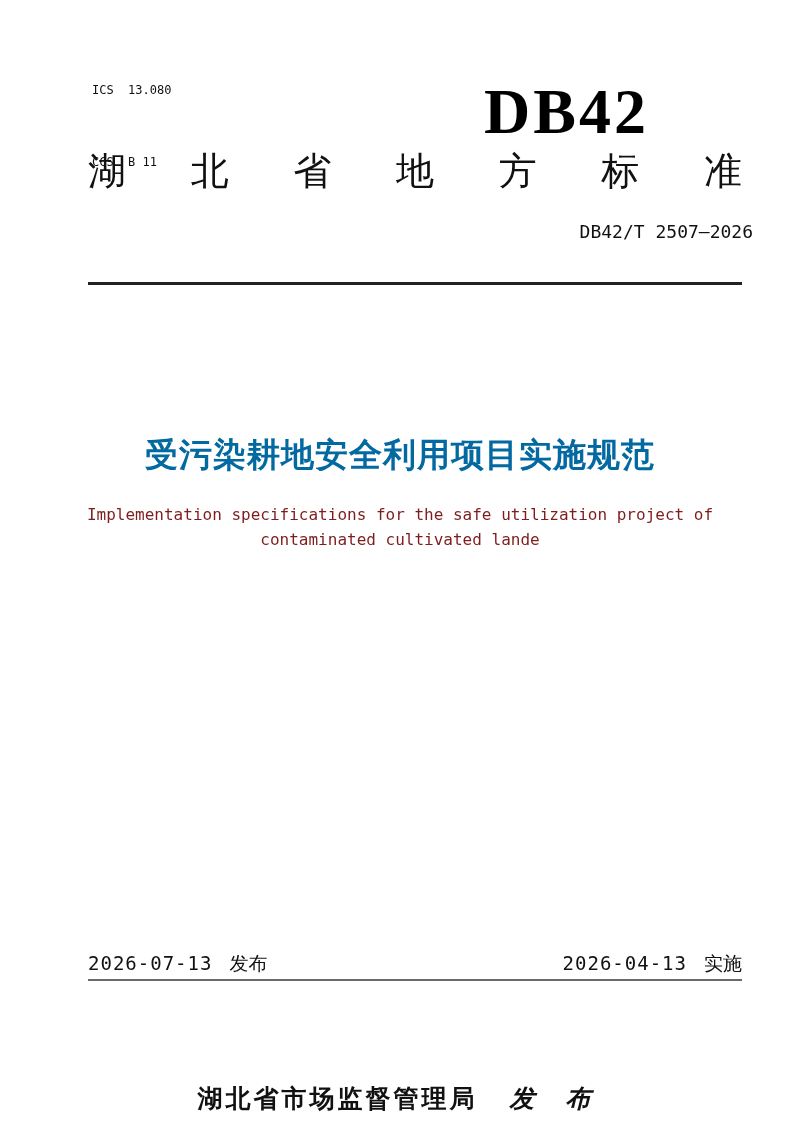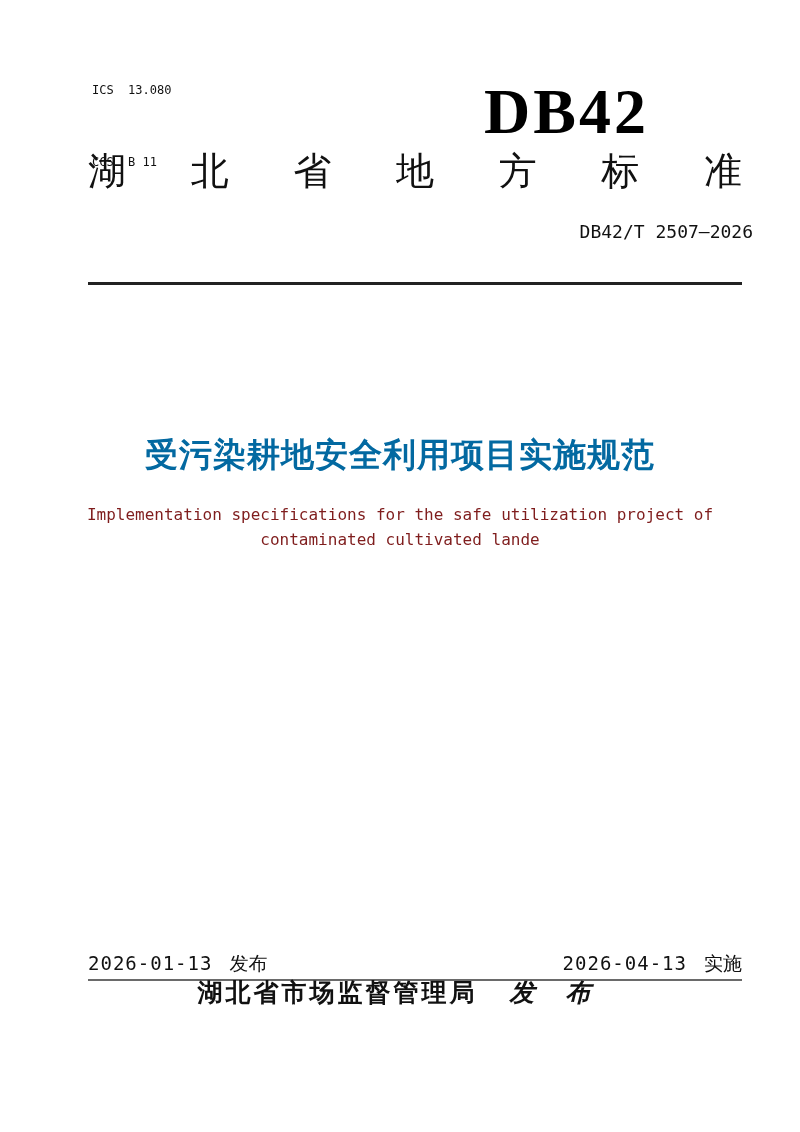--- a/index.html
+++ b/index.html
@@ -122,21 +122,21 @@
     left: 88px;
     top: 979px;
     width: 654px;
     height: 2px;
     background: #6a6a6a;
   }
 
   .publisher-row {
     position: absolute;
     left: 0;
-    top: 976px;
+    top: 1082px;
     width: 100%;
     display: flex;
     justify-content: center;
     align-items: baseline;
     font-size: 25px;
     line-height: 32px;
     font-weight: 700;
     color: #111;
   }
   .publisher-name { letter-spacing: 3px; }
@@ -175,21 +175,21 @@
 
   <div class="doc-title-cn">受污染耕地安全利用项目实施规范</div>
 
   <div class="doc-title-en">
     <div>Implementation specifications for the safe utilization project of</div>
     <div>contaminated cultivated lande</div>
   </div>
 
   <div class="dates-row">
     <div class="date-cell">
-      <span class="date-num">2026-01-13</span>
+      <span class="date-num">2026-07-13</span>
       <span class="date-label">发布</span>
     </div>
     <div class="date-cell">
       <span class="date-num">2026-04-13</span>
       <span class="date-label">实施</span>
     </div>
   </div>
 
   <div class="rule-bottom"></div>
 

